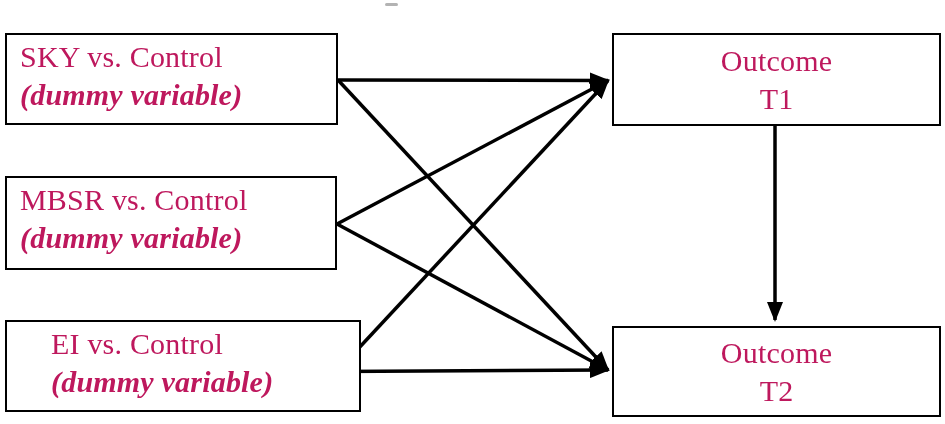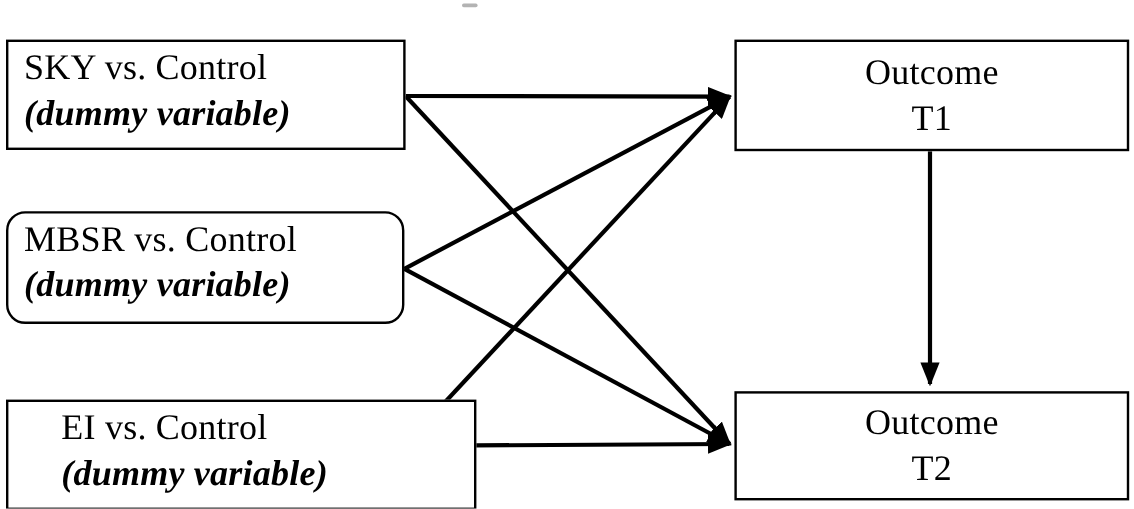--- a/index.html
+++ b/index.html
@@ -7,21 +7,21 @@
     padding: 0;
     background: #ffffff;
   }
   .stage {
     position: relative;
     width: 945px;
     height: 424px;
     background: #ffffff;
     overflow: hidden;
     font-family: "Liberation Serif", "DejaVu Serif", serif;
-    color: #000000;
+    color: #be185d;
   }
   .arrows {
     position: absolute;
     left: 0;
     top: 0;
     width: 945px;
     height: 424px;
   }
   .node {
     position: absolute;
@@ -44,22 +44,22 @@
     display: flex;
     flex-direction: column;
     align-items: center;
     justify-content: center;
     font-size: 30px;
     line-height: 38px;
     letter-spacing: 0.2px;
   }
   
   #node-sky  { left: 5px;   top: 33px;  width: 333px; height: 92px; }
-  #node-mbsr { left: 5px;   top: 176px; width: 332px; height: 94px; border-radius: 16px; }
-  #node-ei   { left: 5px;   top: 333px; width: 392px; height: 92px; padding-left: 44px; }
+  #node-mbsr { left: 5px;   top: 176px; width: 332px; height: 94px; }
+  #node-ei   { left: 5px;   top: 320px; width: 356px; height: 92px; padding-left: 44px; }
   #node-t1   { left: 612px; top: 33px;  width: 329px; height: 93px; }
   #node-t2   { left: 612px; top: 326px; width: 329px; height: 91px; }
   .stray-mark {
     position: absolute;
     left: 385px;
     top: 3px;
     width: 13px;
     height: 3px;
     background: #9a9a9a;
     border-radius: 2px;

